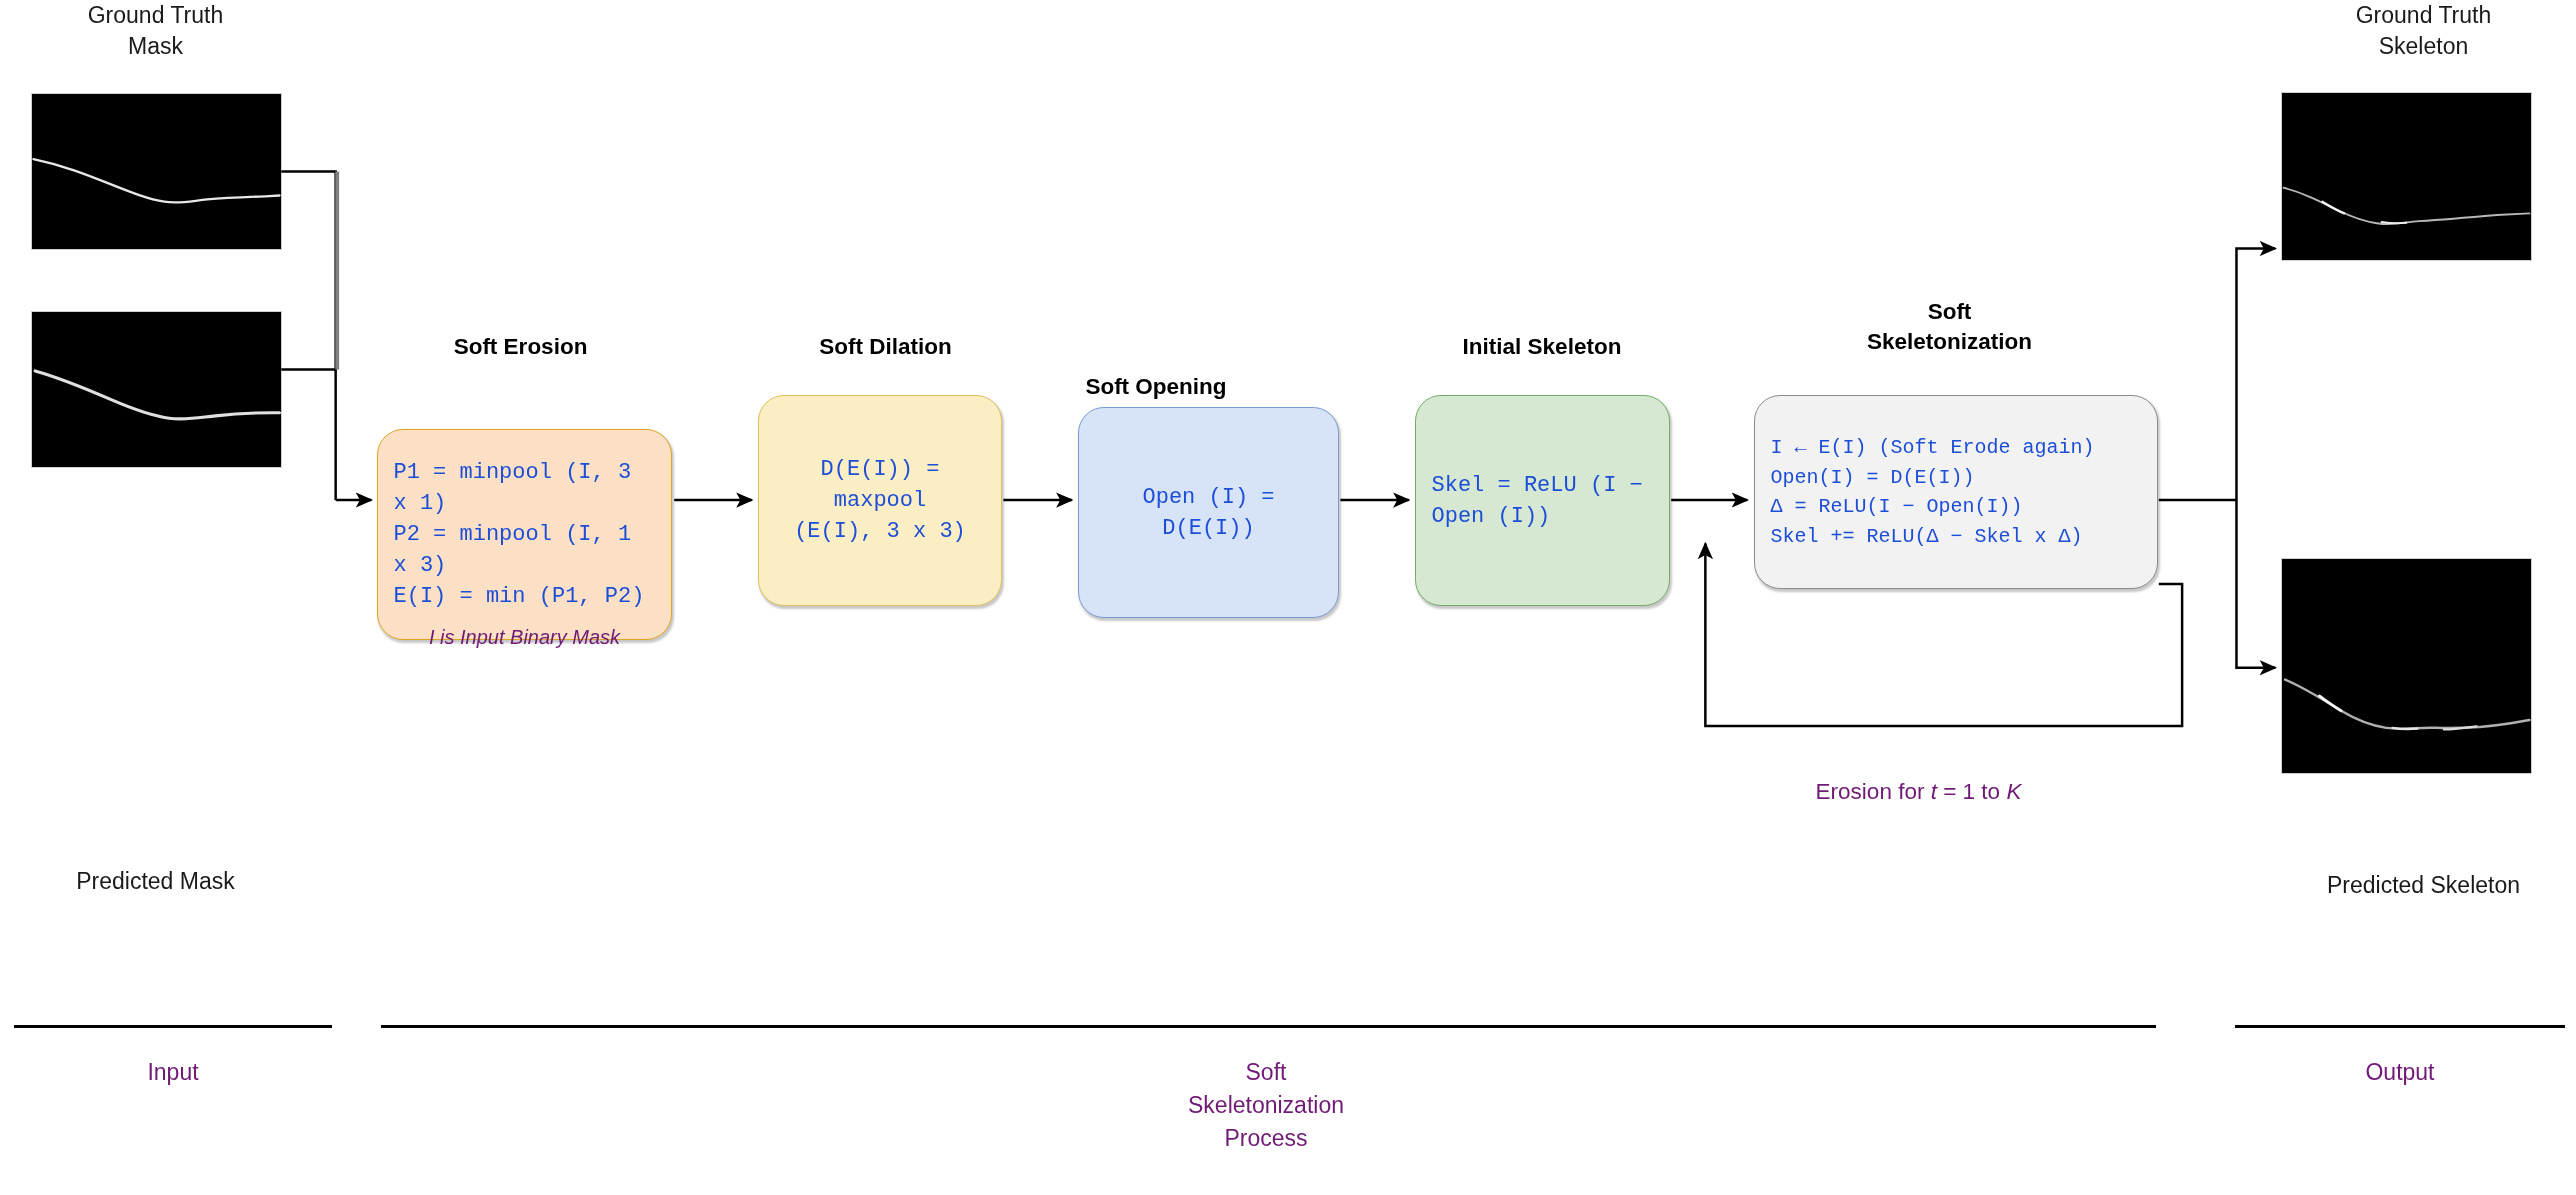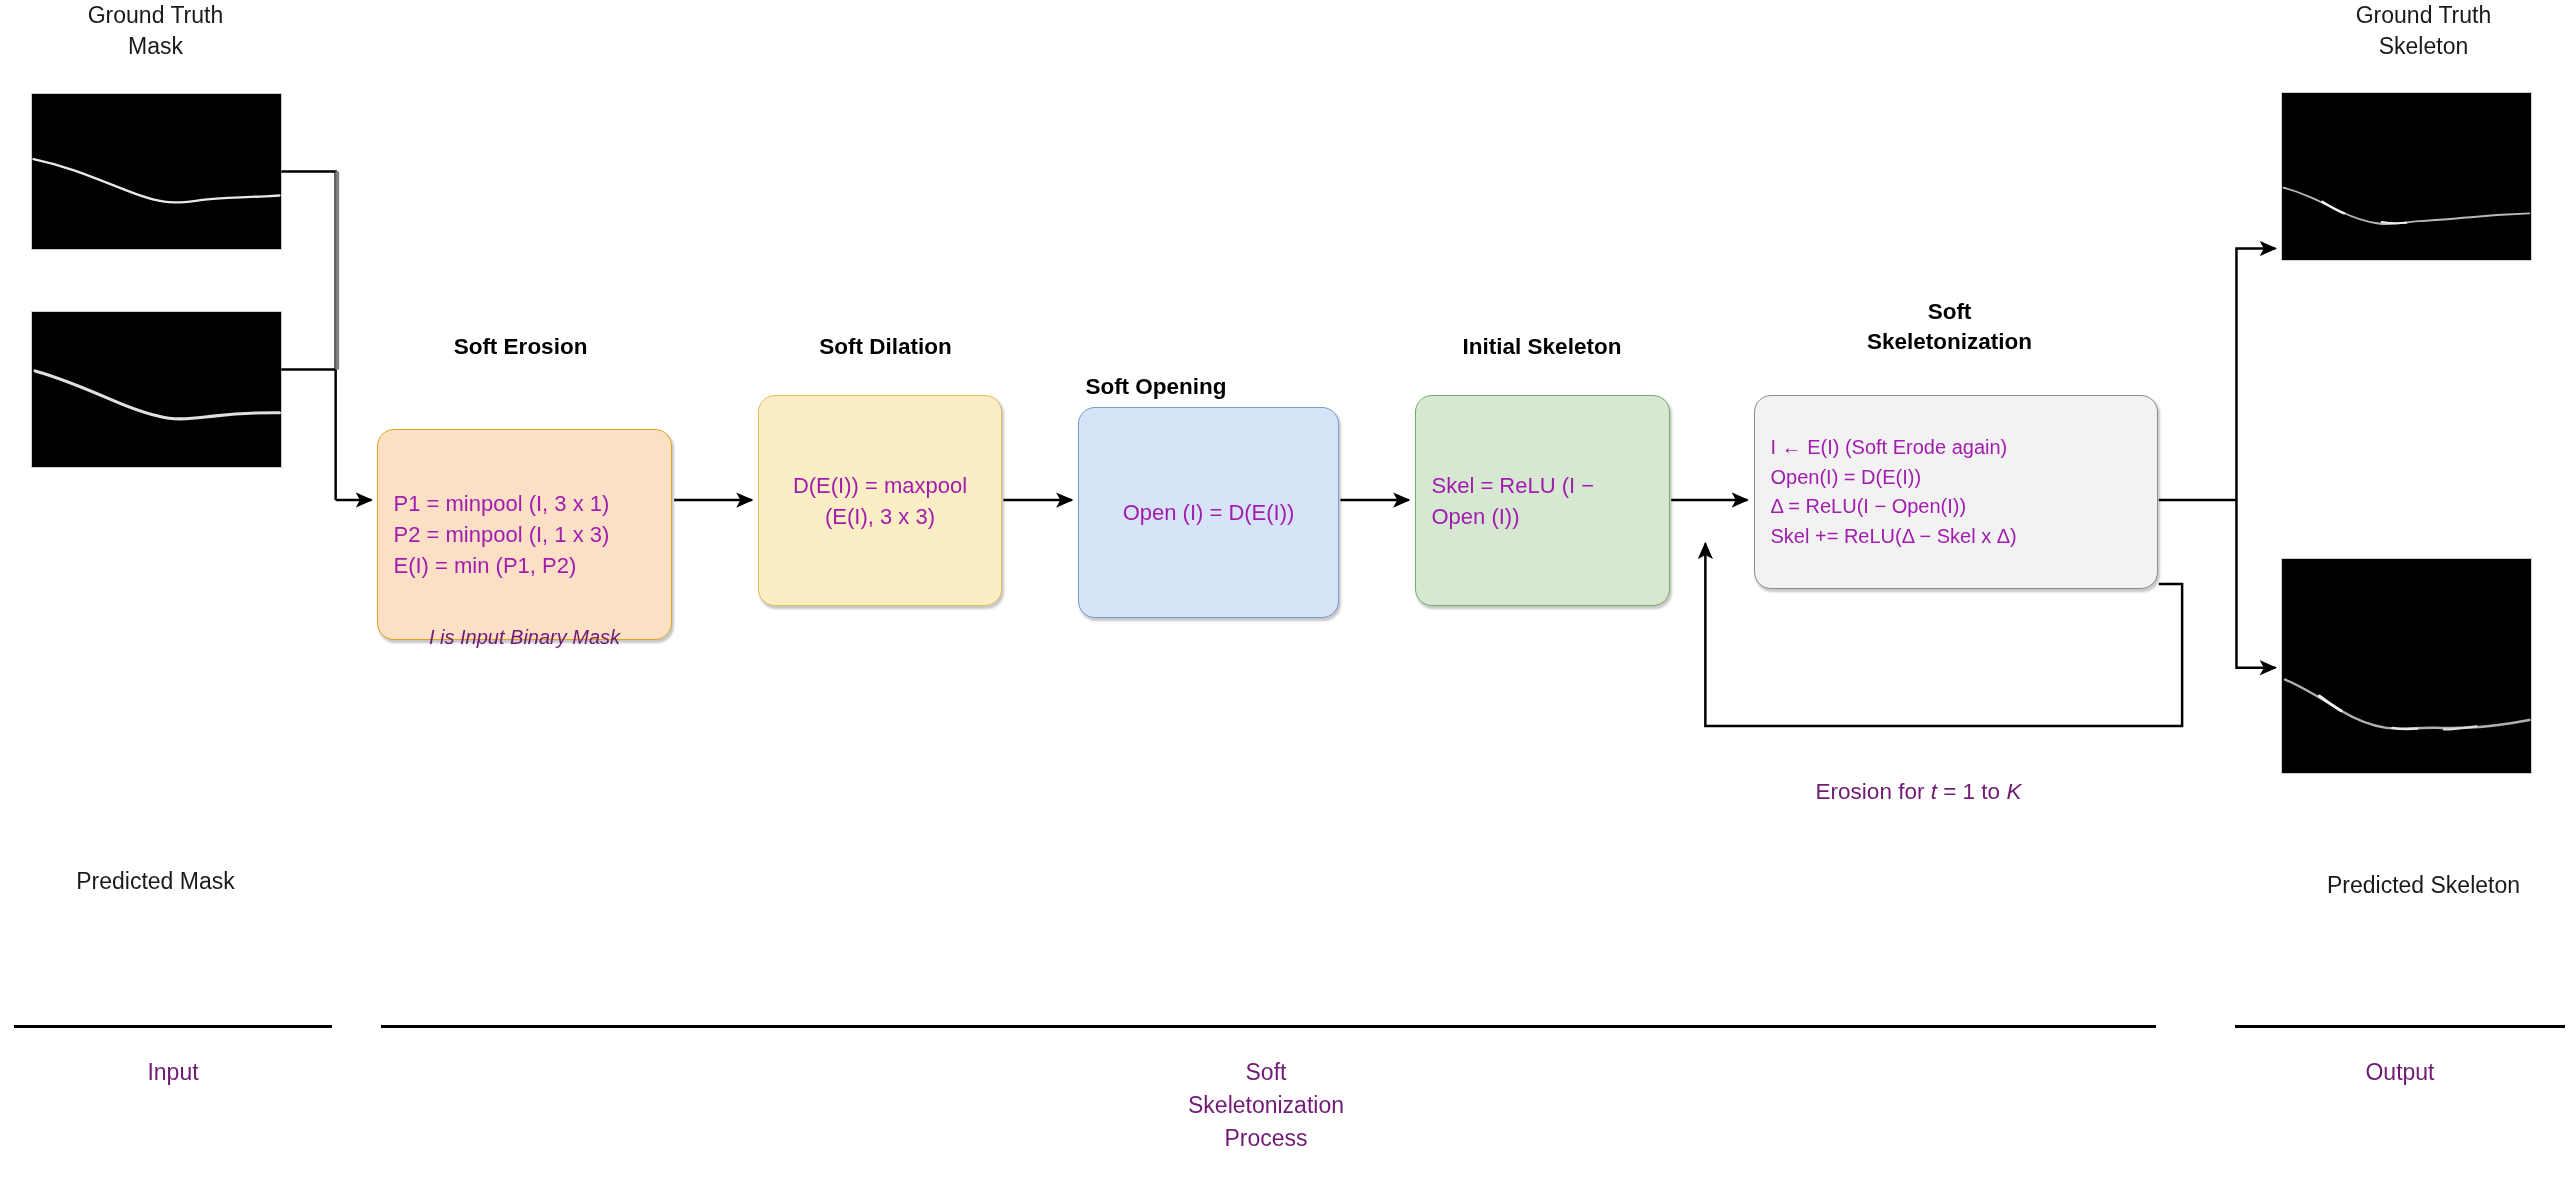--- a/index.html
+++ b/index.html
@@ -24,32 +24,33 @@
     text-align:center;
     font-size:23px;
     line-height:31px;
     color:#1a1a1a;
     white-space:pre-line;
   }
 
   
   .box{
     position:absolute;
-    border-radius:17px;
+    border-radius:26px;
     border:1.6px solid #000;
     box-sizing:border-box;
     display:flex;
     align-items:center;
     justify-content:flex-start;
     font-size:22px;
     line-height:31px;
-    color:#a21caf;
+    color:#1d4ed8;
     padding:0 15.5px;
     white-space:pre-line;
     box-shadow:1.6px 2.3px 2.3px rgba(0,0,0,.22);
+    font-family:Liberation Mono, monospace;
   }
   .box.c-erosion{background:#fbe0c6;border-color:#e0a71c;margin-top:34px;}
   .box.c-dilation{background:#fceec4;border-color:#e0c05a;}
   .box.c-opening{background:#d7e4f7;border-color:#7a9ad4;margin-top:12px;}
   .box.c-skeleton{background:#d6e8d2;border-color:#74ad6a;}
   .box.c-soft{background:#f2f2f2;border-color:#8c8c8c;}
   .box.center{justify-content:center;text-align:center;}
 
   
   .bhead{

